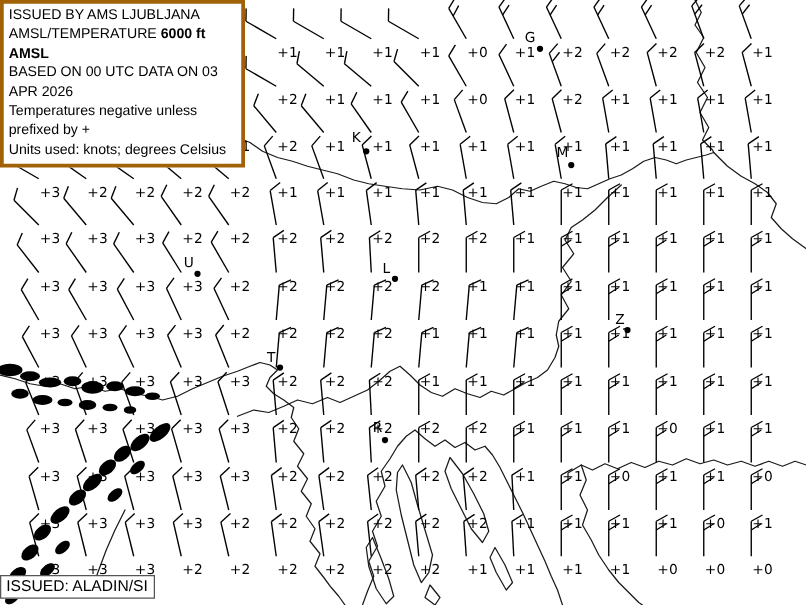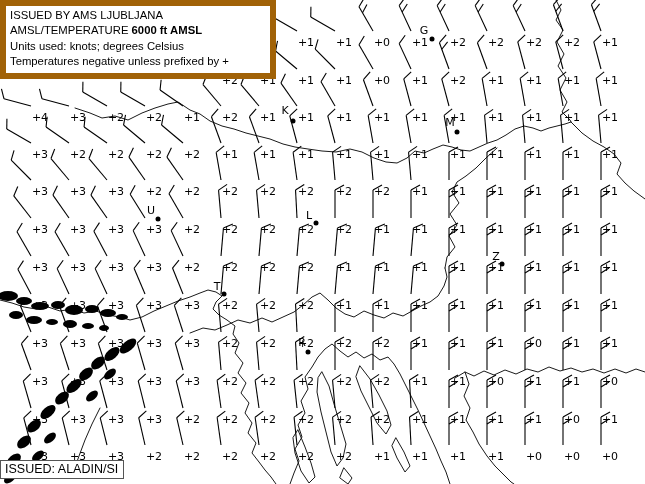--- a/index.html
+++ b/index.html
@@ -7,21 +7,21 @@
         font-family:"Liberation Sans",sans-serif;color:#000;}
   .maplayer{position:absolute;left:0;top:0;z-index:1;}
   .stations{position:absolute;left:0;top:0;width:645px;height:484px;z-index:2;}
   .station-temp{position:absolute;transform:translate(-50%,-50%);font-size:11px;
         font-family:"DejaVu Sans","Liberation Sans",sans-serif;white-space:nowrap;}
   .barb{position:absolute;overflow:visible;}
   .city-label{position:absolute;transform:translate(-50%,-50%);font-size:11px;
         font-family:"DejaVu Sans","Liberation Sans",sans-serif;}
   .city-dot{position:absolute;width:5px;height:5px;border-radius:50%;background:#000;
         transform:translate(-50%,-50%);}
-  .hdr{position:absolute;left:0;top:0;width:276px;background:#fff;border:6px solid #a16207;
+  .hdr{position:absolute;left:0;top:0;width:196px;background:#fff;border:3px solid #a16207;
         z-index:5;padding:2px 0 3px 4px;font-size:11.3px;line-height:15.4px;box-sizing:border-box;}
   .hdr .b{font-weight:bold;}
   .modelbox{position:absolute;left:0;top:460px;background:#fff;border:1px solid #555;
         z-index:5;padding:1px 5px 2px 4px;font-size:12.5px;}
   svg path, svg polyline{vector-effect:non-scaling-stroke;}
 </style>
 </head>
 <body>
 
 <div class="page">
@@ -1414,21 +1414,22 @@
       <div class="city-dot" style="left: 502px; top: 264px;"></div>
       <div class="city-label" style="left: 217px; top: 286px;">T</div>
       <div class="city-dot" style="left: 224px; top: 294px;"></div>
       <div class="city-label" style="left: 302px; top: 342px;">R</div>
       <div class="city-dot" style="left: 308px; top: 352px;"></div>
     </div>
 
   <div class="hdr">
     <div><span>ISSUED BY AMS LJUBLJANA</span></div>
     <div><span>AMSL/TEMPERATURE </span><span class="b">6000 ft AMSL</span></div>
+    <div><span>BASED ON 00 UTC DATA ON 03 APR 2026</span></div>
+    <div><span>Temperatures negative unless prefixed by +</span></div>
     <div><span>Units used: knots; degrees Celsius</span></div>
-    <div><span>Temperatures negative unless prefixed by +</span></div>
   </div>
 
   <div class="modelbox">
     <span>ISSUED: ALADIN/SI</span>
   </div>
 
 </div>
 
 </body></html>

